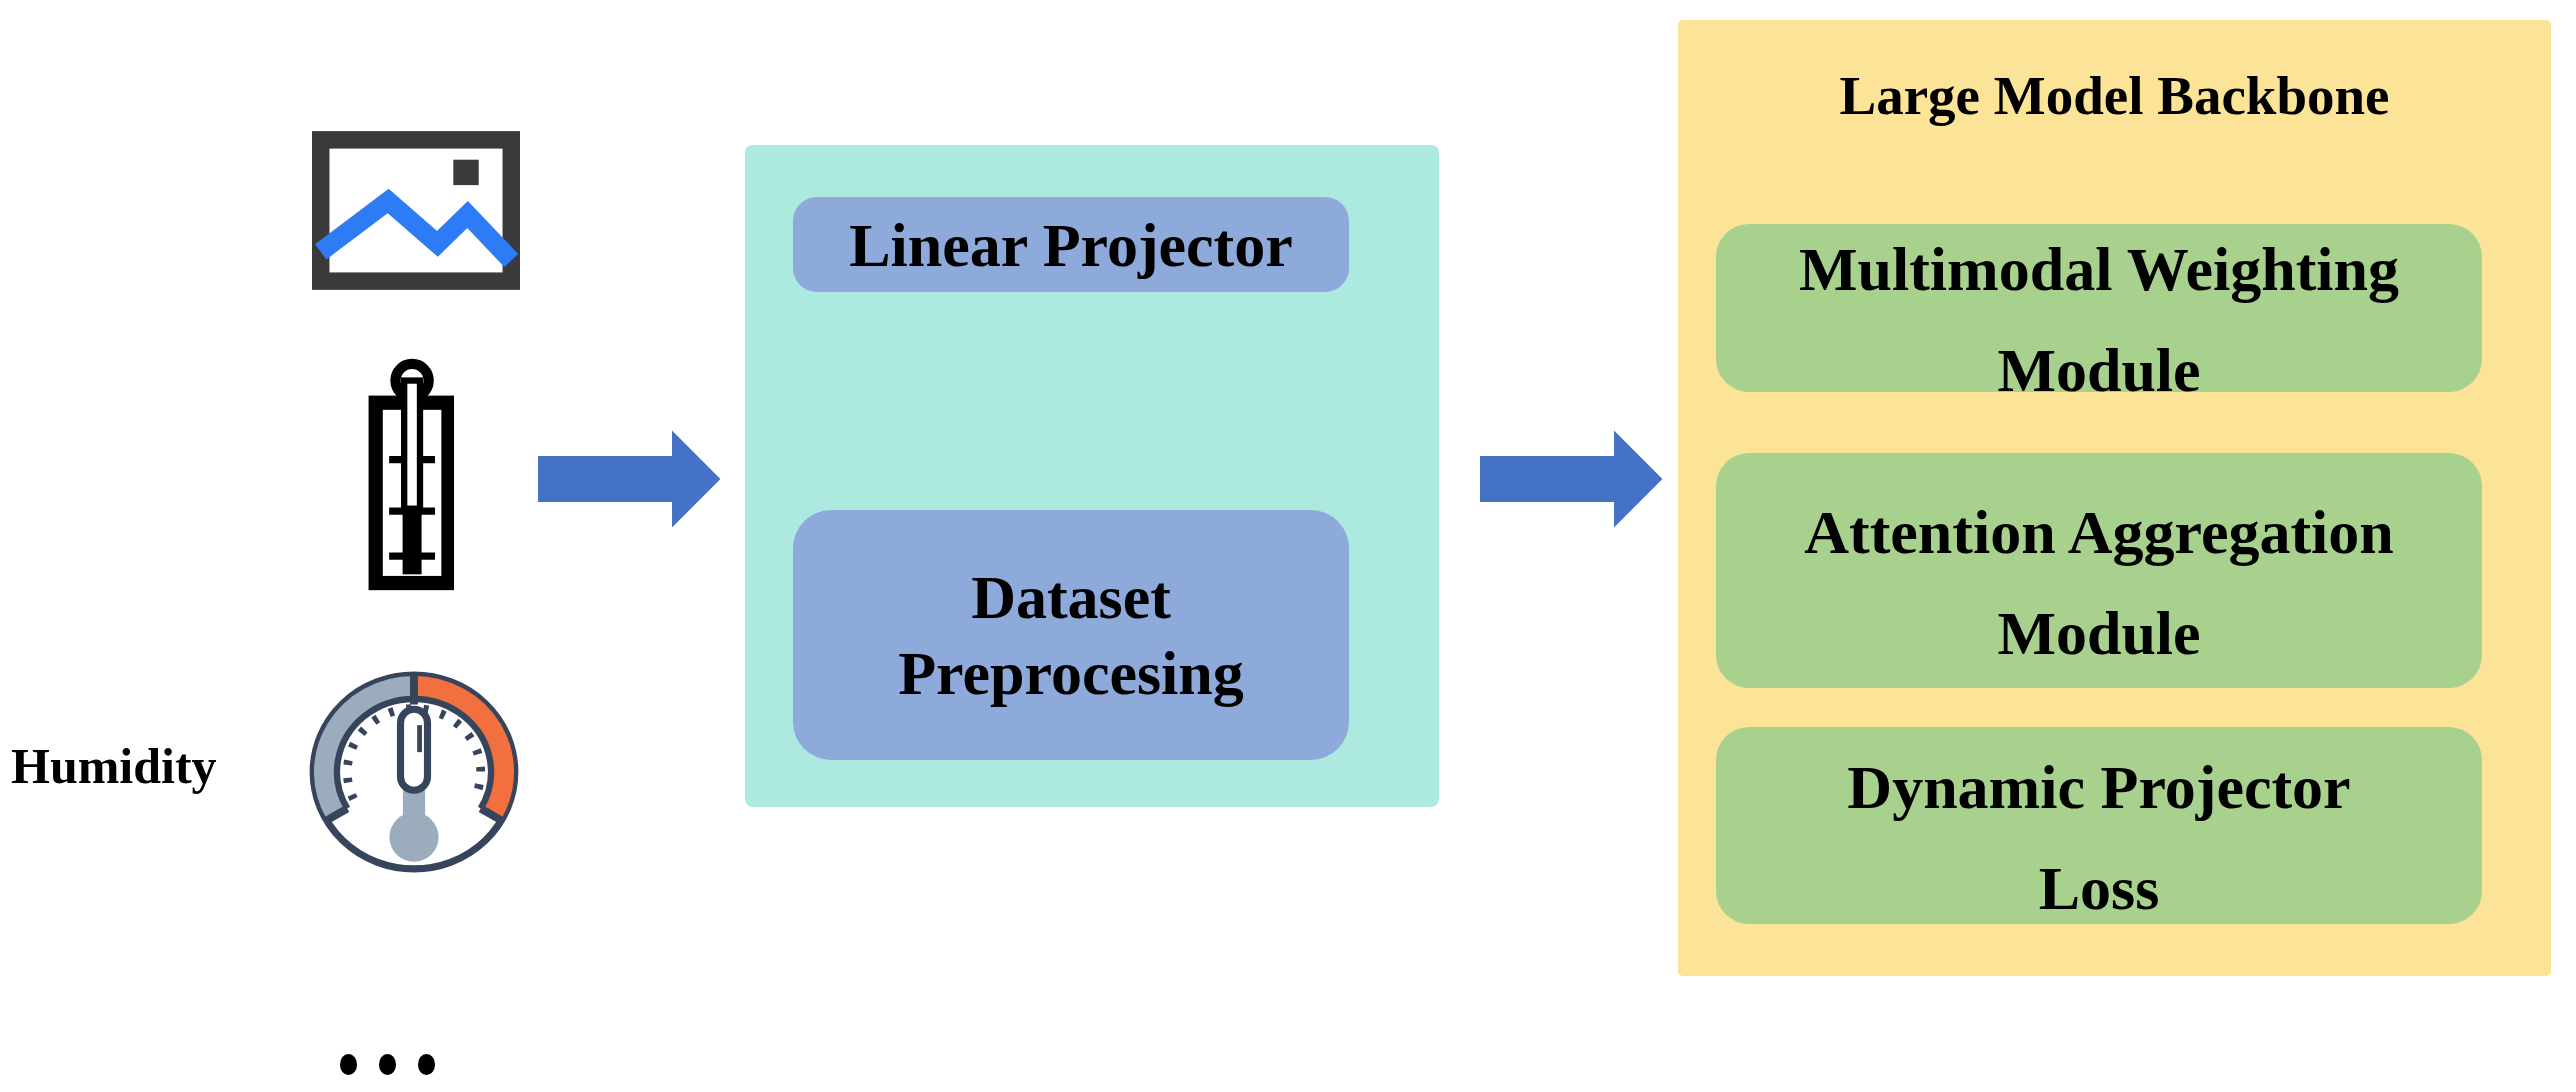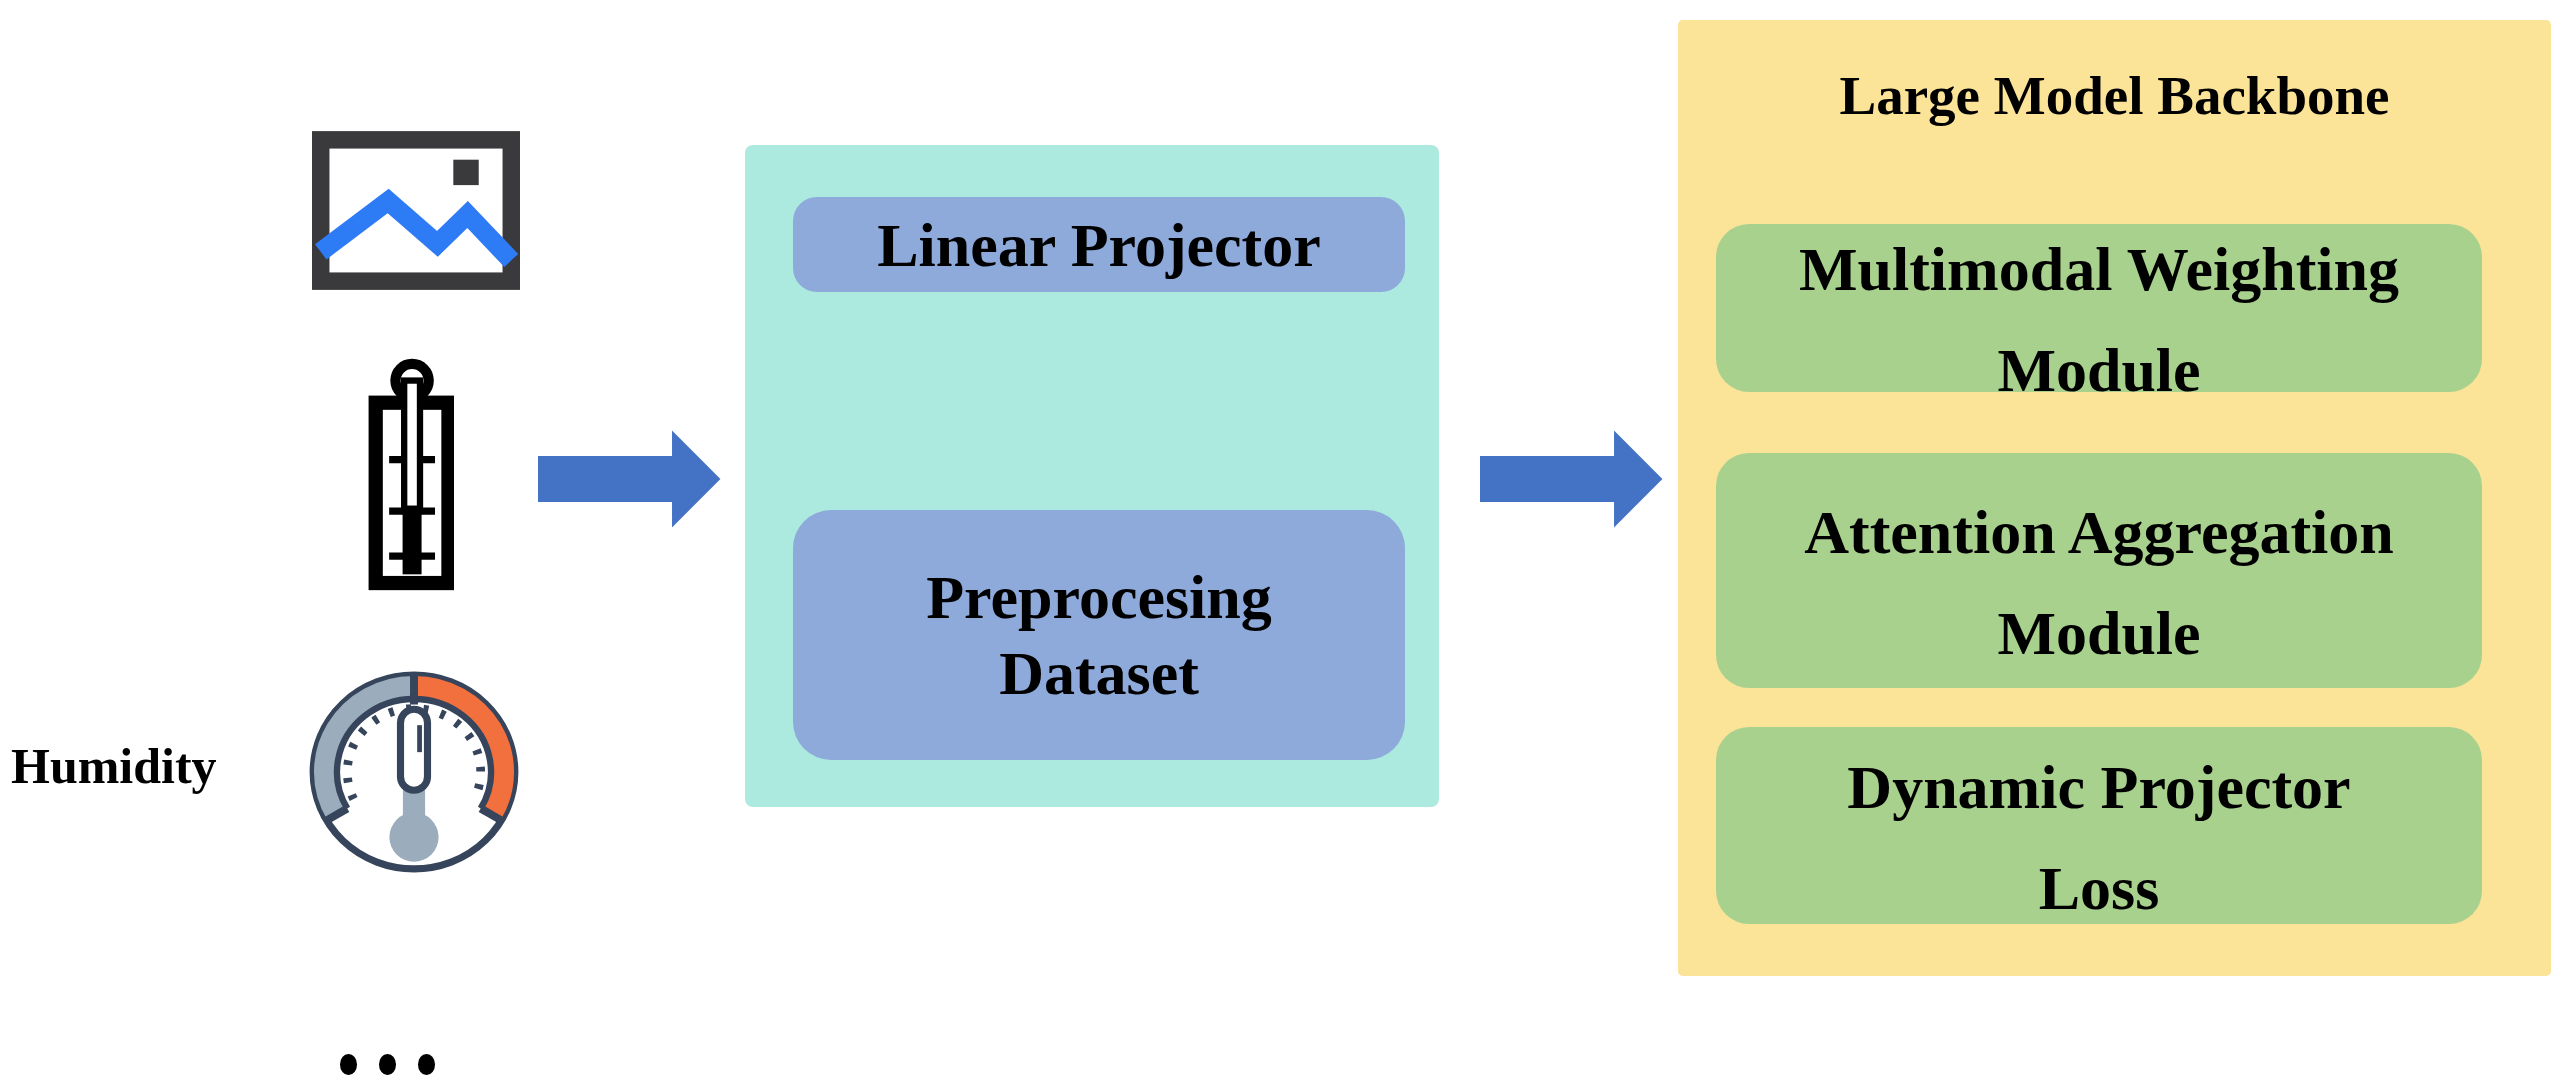--- a/index.html
+++ b/index.html
@@ -25,21 +25,21 @@
   
   #arrow-1{left:538px;top:429px;width:184px;height:100px;}
   #arrow-2{left:1480px;top:429px;width:184px;height:100px;}
 
   
   #projector-panel{
     left:745px;top:145px;width:694px;height:662px;
     background:var(--panel-teal);border-radius:8px;
   }
   .blue-box{
-    position:absolute;left:48px;width:612px;background:var(--box-blue);
+    position:absolute;left:48px;width:556px;background:var(--box-blue);
     display:flex;flex-direction:column;align-items:center;justify-content:center;
     font-size:62px;font-weight:bold;line-height:76px;text-align:right;
   }
   #blue-box-0{top:52px;height:95px;border-radius:24px;}
   #blue-box-1{top:208px;height:99px;border-radius:24px;}
   #blue-box-2{top:365px;height:250px;border-radius:38px;}
   .blue-box span{display:block;}
 
   
   #backbone-panel{
@@ -108,22 +108,22 @@
   <svg id="arrow-2" class="abs" viewBox="0 0 232 126" xmlns="http://www.w3.org/2000/svg">
     <polygon points="0,34 169,34 169,2 230,63 169,124 169,92 0,92" style="fill:var(--arrow-blue);"></polygon>
   </svg>
 
   <div id="projector-panel" class="abs">
     <div class="blue-box" id="blue-box-0">
       <span>Linear Projector</span>
       <span></span>
     </div>
     <div class="blue-box" id="blue-box-2">
+      <span>Dataset</span>
       <span>Preprocesing</span>
-      <span>Dataset</span>
     </div>
   </div>
 
   <div id="backbone-panel" class="abs">
     <div id="backbone-title">Large Model Backbone</div>
     <div class="module" id="module-0">
       <span>Multimodal Weighting</span>
       <span>Module</span>
     </div>
     <div class="module" id="module-1">

